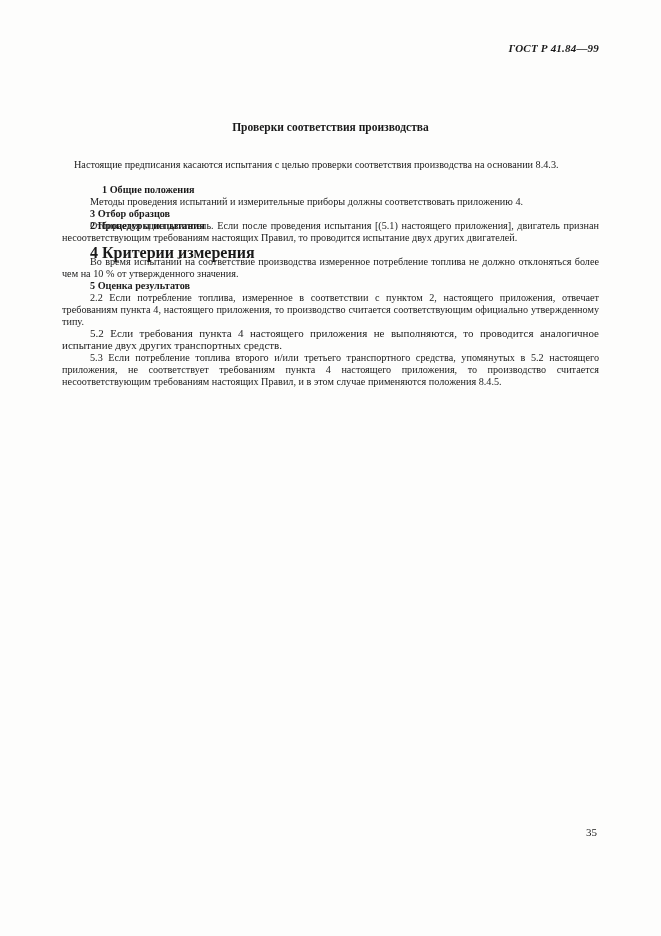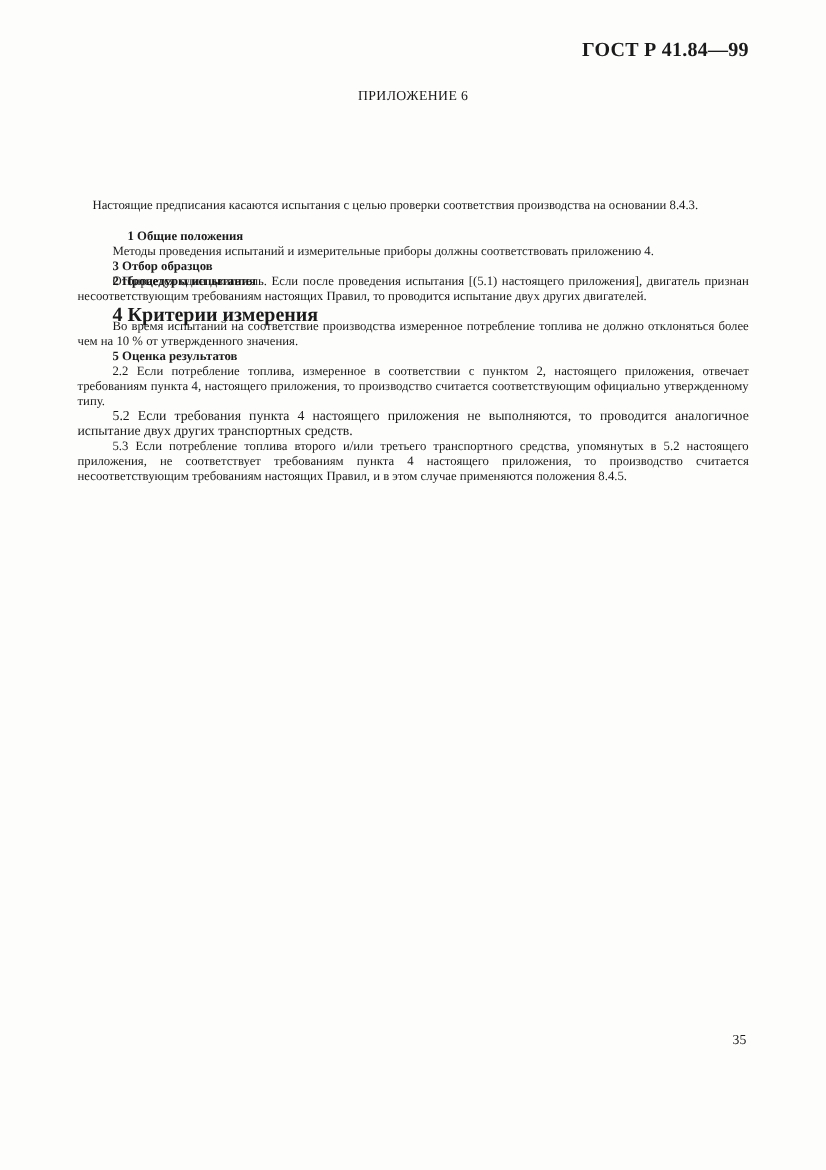--- a/index.html
+++ b/index.html
@@ -6,22 +6,22 @@
     body {
       width: 661px; height: 936px;
       background: #fdfdfc;
       font-family: "Liberation Serif", "DejaVu Serif", serif;
       color: #1a1a1a;
       position: relative;
       overflow: hidden;
     }
     .page { position: absolute; left: 0; top: 0; width: 661px; height: 936px; }
     .doc-code {
-      position: absolute; right: 62px; top: 32px;
-      font-weight: bold; font-size: 16px; letter-spacing: 0.2px;
+      position: absolute; right: 62px; top: 42px;
+      font-weight: bold; font-size: 11px; letter-spacing: 0.2px; font-style: italic;
     }
     .appendix {
       position: absolute; left: 0; width: 661px; top: 71px;
       text-align: center; font-size: 11px; letter-spacing: 0.3px;
     }
     .title {
       position: absolute; left: 0; width: 661px; top: 121px;
       text-align: center; font-size: 11.5px; font-weight: bold;
     }
     .page-number {
@@ -33,22 +33,22 @@
 
 <style>
   .ln { position: absolute; left: 0; white-space: nowrap; margin-top: 36px; }
   .bold { font-weight: bold; }
 </style>
 
 <div class="page">
 
   <div class="doc-code">ГОСТ Р 41.84—99</div>
 
-  <div class="appendix">ПРИЛОЖЕНИЕ 6</div>
 
+  <div class="title">Проверки соответствия производства</div>
 
   <div>
     <div class="ln bold" style="position:absolute; left:102px; top:148px; font-size:10.2px;">1  Общие положения</div>
     <div style="position:absolute; left:74px; top:159px; width:509px; font-size:10.2px; line-height:11.8px; text-align:justify; text-indent:0;">
       <span>Настоящие предписания касаются испытания с целью проверки соответствия производства на основании 8.4.3.</span>
     </div>
   </div>
 
   <div>
     <div class="bold" style="position:absolute; left:90px; top:184px; font-size:10.2px;margin-top:36px;">2  Процедуры испытания</div>

